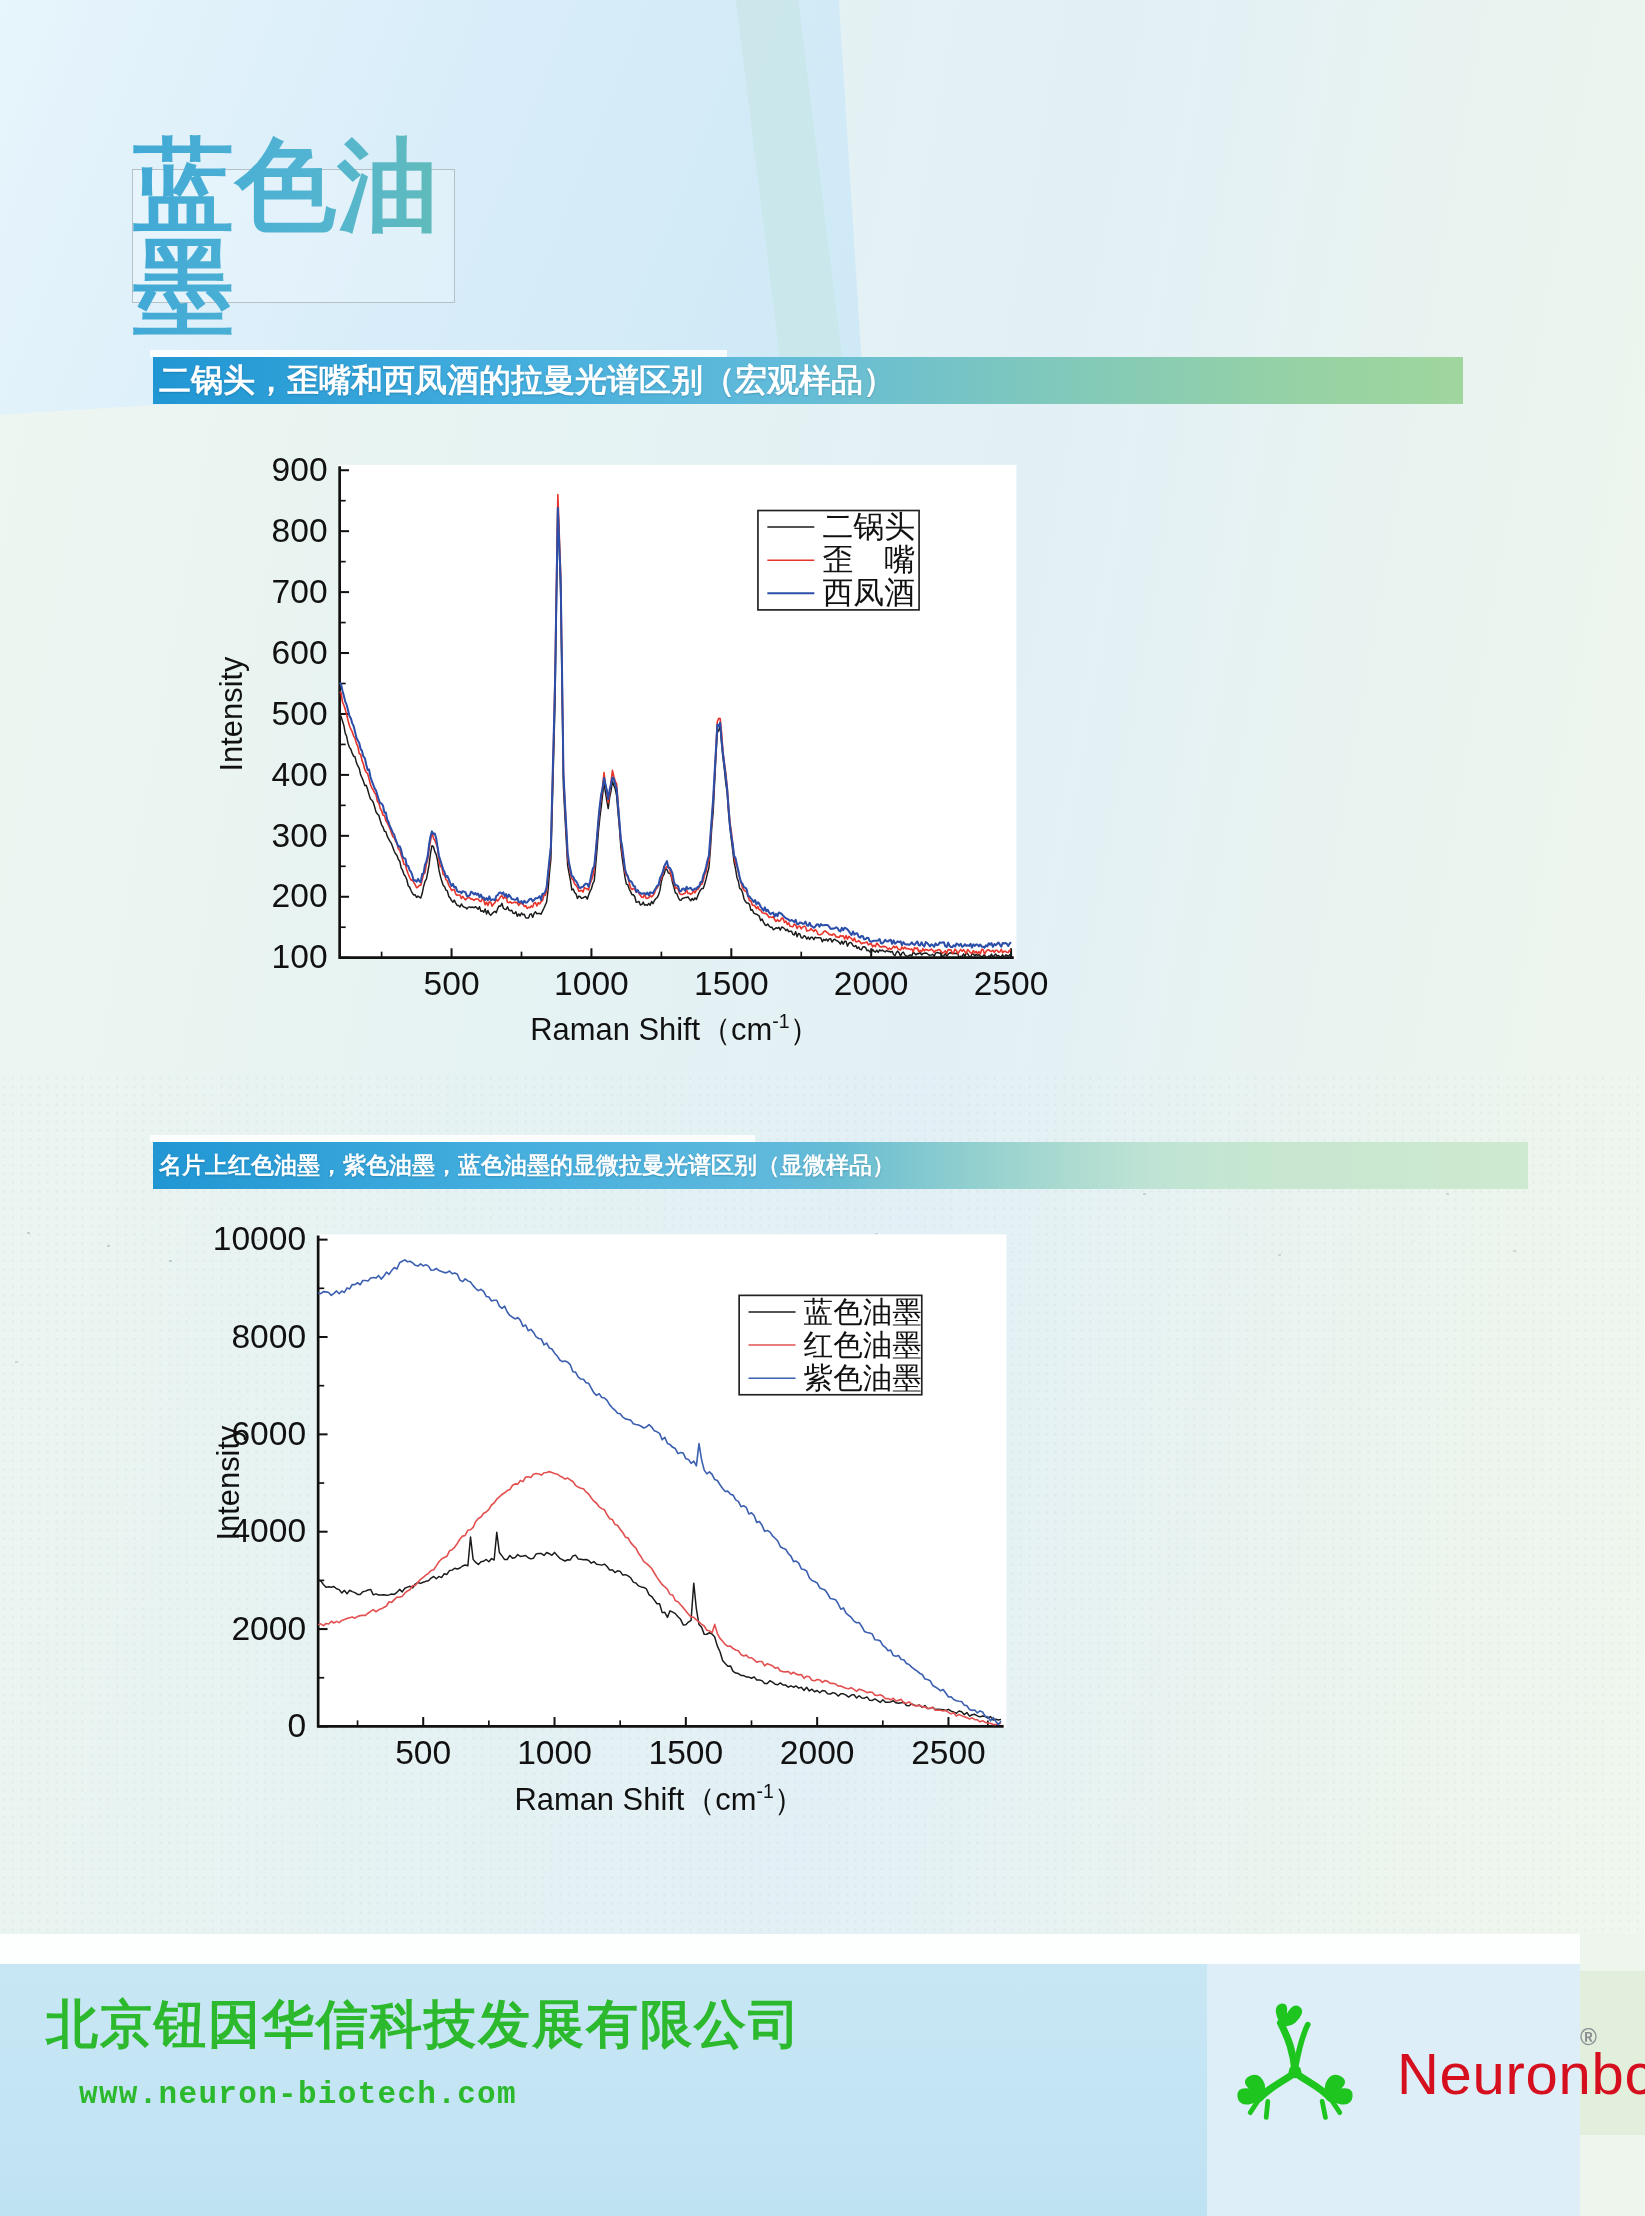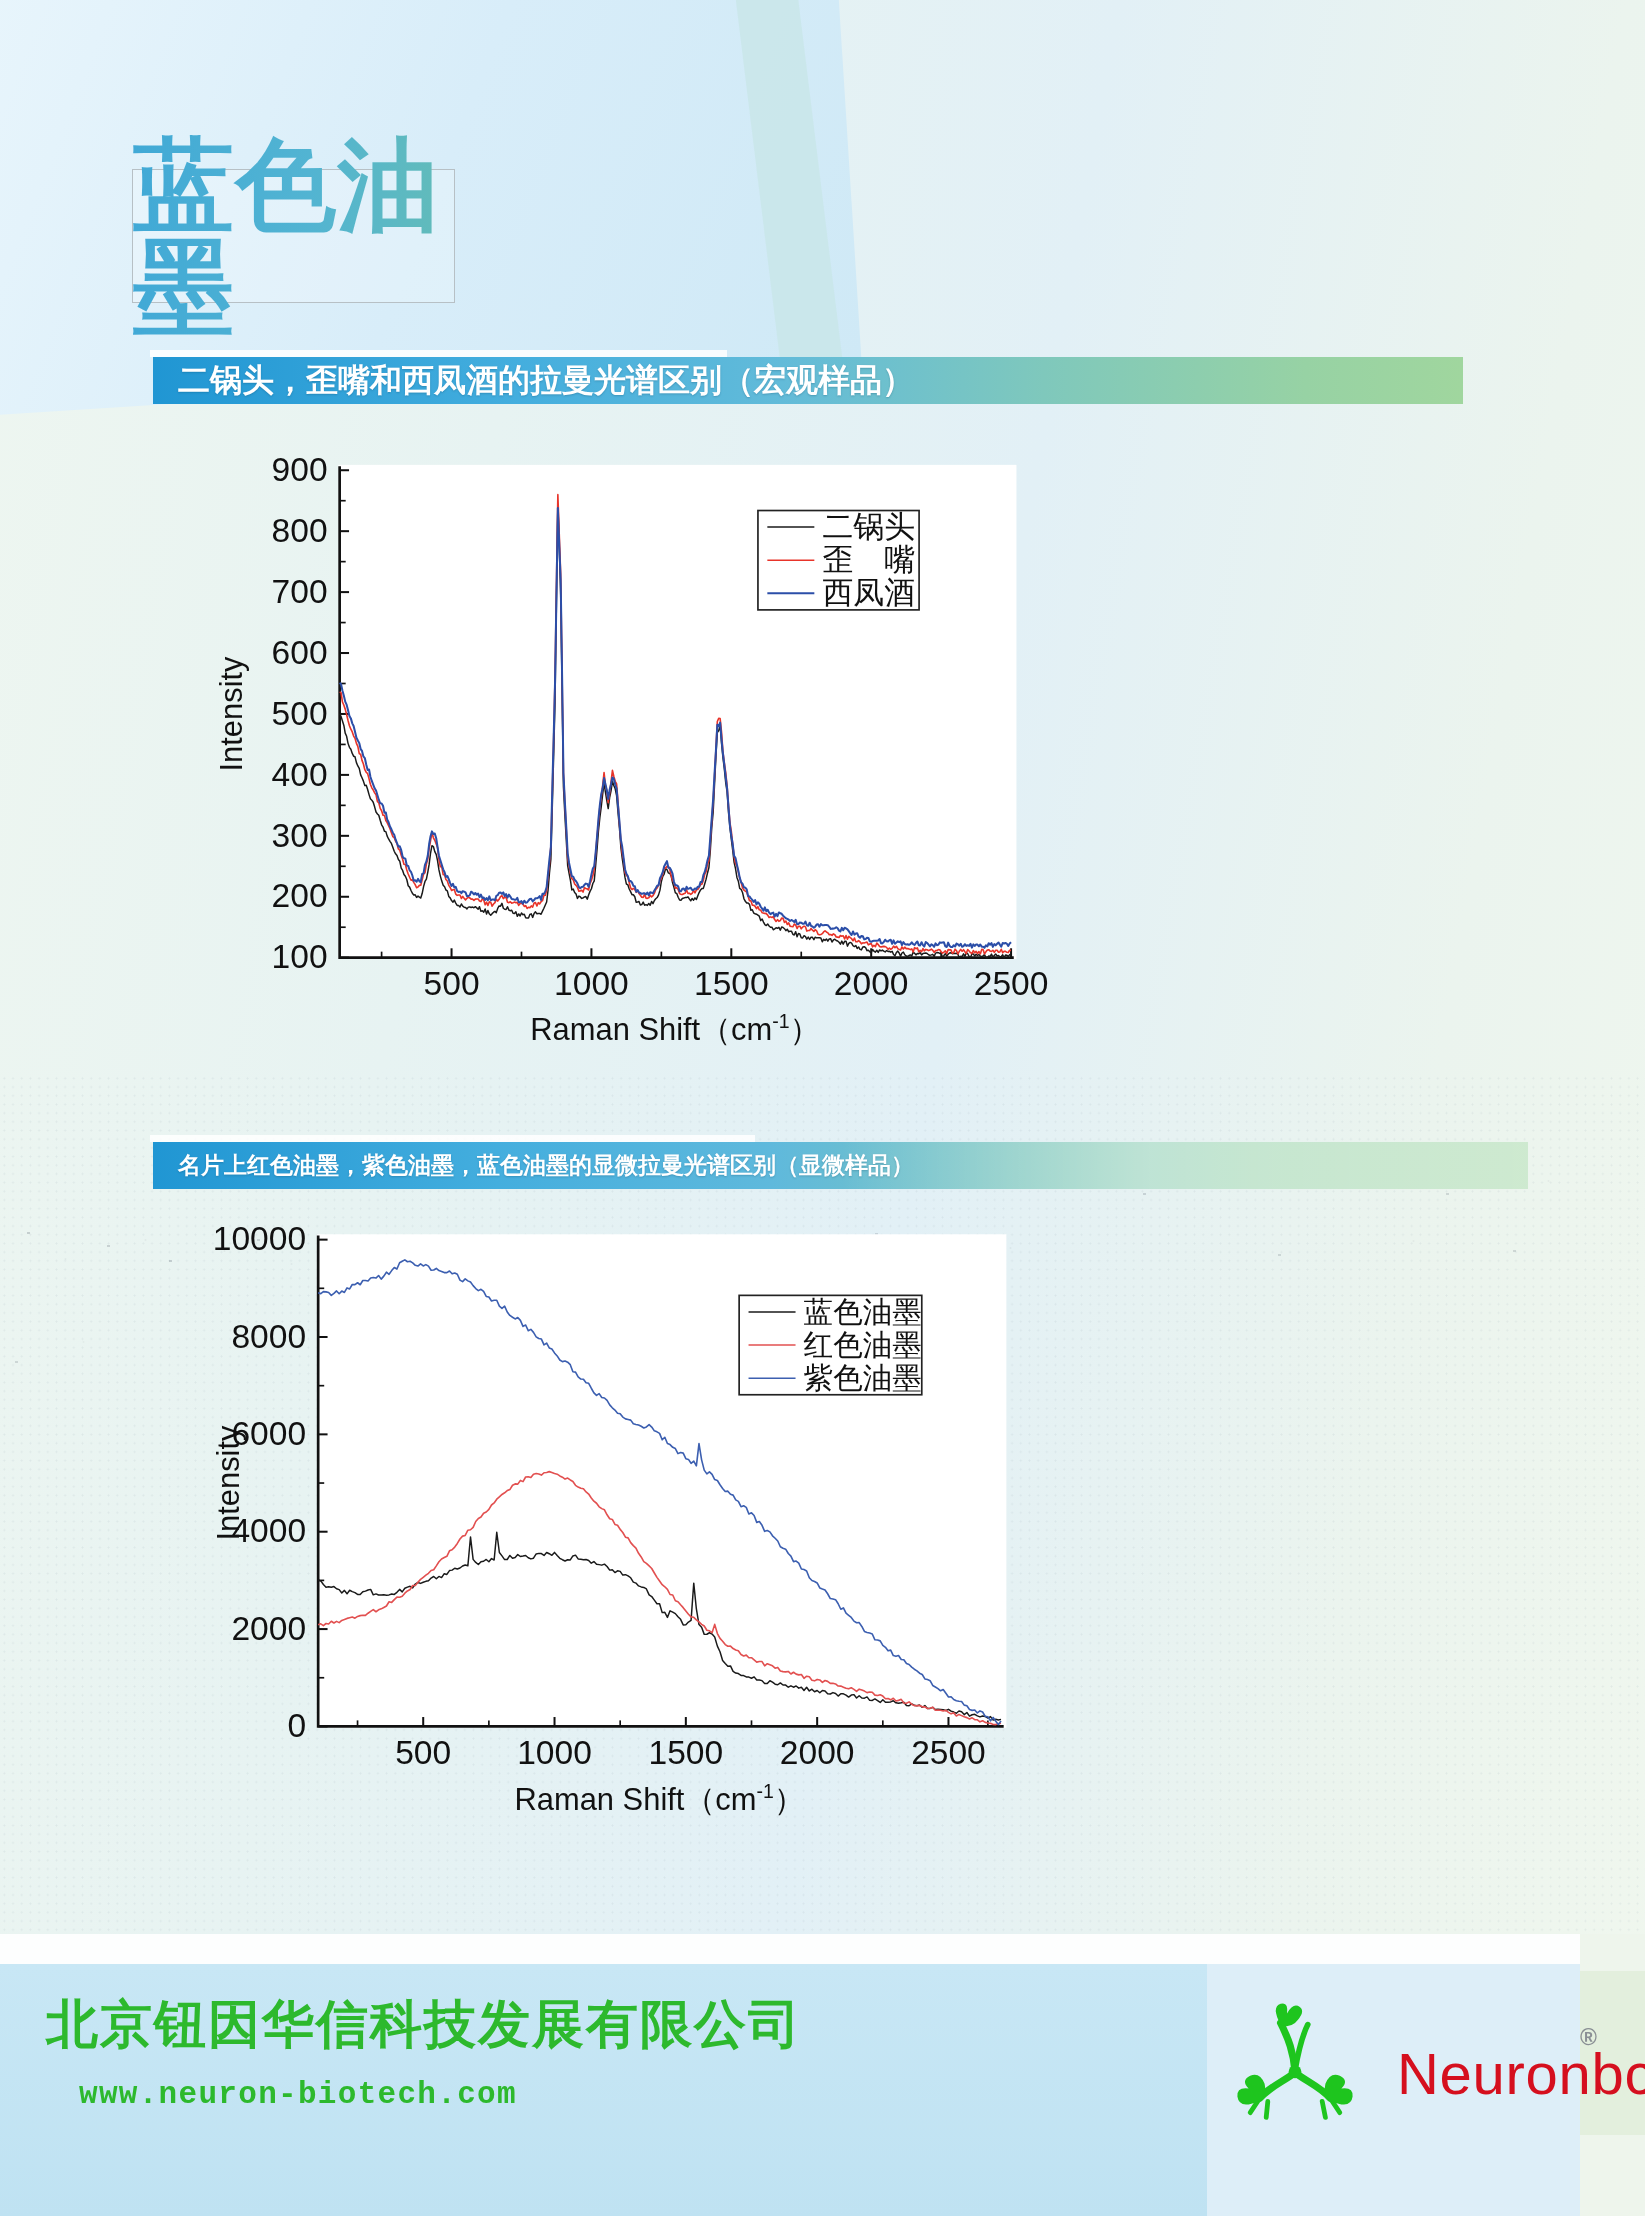--- a/index.html
+++ b/index.html
@@ -21,21 +21,21 @@
     -webkit-background-clip:text;background-clip:text;color:transparent;}
   .bar{position:absolute;height:47px;display:flex;align-items:center;color:#fff;font-weight:700;}
   .bar::before{content:"";position:absolute;left:-2.7px;top:-6.7px;width:44%;height:6.7px;
     background:rgba(255,255,255,.85);}
   .bar1{left:153px;top:357px;width:1310px;font-size:32px;
     background:linear-gradient(90deg,#2096d3 0%,#44aede 28%,#62bbd9 48%,#7fc8bc 68%,#97d2a4 88%,#a0d69e 100%);}
   .bar2{left:153px;top:1142px;width:1375px;font-size:23px;
     background:linear-gradient(90deg,#2096d3 0%,#44aede 25%,#5fb9dc 45%,#7cc6c0 62%,#94d1a8 80%,#9cd4a0 100%);}
   .bar2::after{content:"";position:absolute;right:0;top:0;width:50%;height:100%;
     background:linear-gradient(90deg,rgba(255,255,255,0) 0%,rgba(255,255,255,.45) 45%,rgba(255,255,255,.5) 100%);}
-  .bar-label{padding-left:25px;white-space:nowrap;text-shadow:0 1.3px 2px rgba(0,60,90,.25);position:relative;z-index:1;}
+  .bar-label{padding-left:6px;white-space:nowrap;text-shadow:0 1.3px 2px rgba(0,60,90,.25);position:relative;z-index:1;}
   .chart{position:absolute;}
   .noise{position:absolute;left:0;top:1138px;width:2.7px;height:2px;background:transparent;
     box-shadow:
       27px 94px 0 0 rgba(110,120,130,.30), 64px 120px 0 -0.7px rgba(110,120,130,.24),
       107px 107px 0 0 rgba(110,120,130,.28), 144px 101px 0 -0.7px rgba(110,120,130,.22),
       169px 122px 0 0 rgba(110,120,130,.30), 223px 112px 0 -0.7px rgba(110,120,130,.22),
       257px 101px 0 0 rgba(110,120,130,.26), 290px 125px 0 -0.7px rgba(110,120,130,.24),
       324px 109px 0 0 rgba(110,120,130,.28), 378px 118px 0 -0.7px rgba(110,120,130,.22),
       411px 102px 0 0 rgba(110,120,130,.26), 458px 125px 0 0 rgba(110,120,130,.30),
       512px 116px 0 -0.7px rgba(110,120,130,.22), 572px 42px 0 0 rgba(110,120,130,.26),

